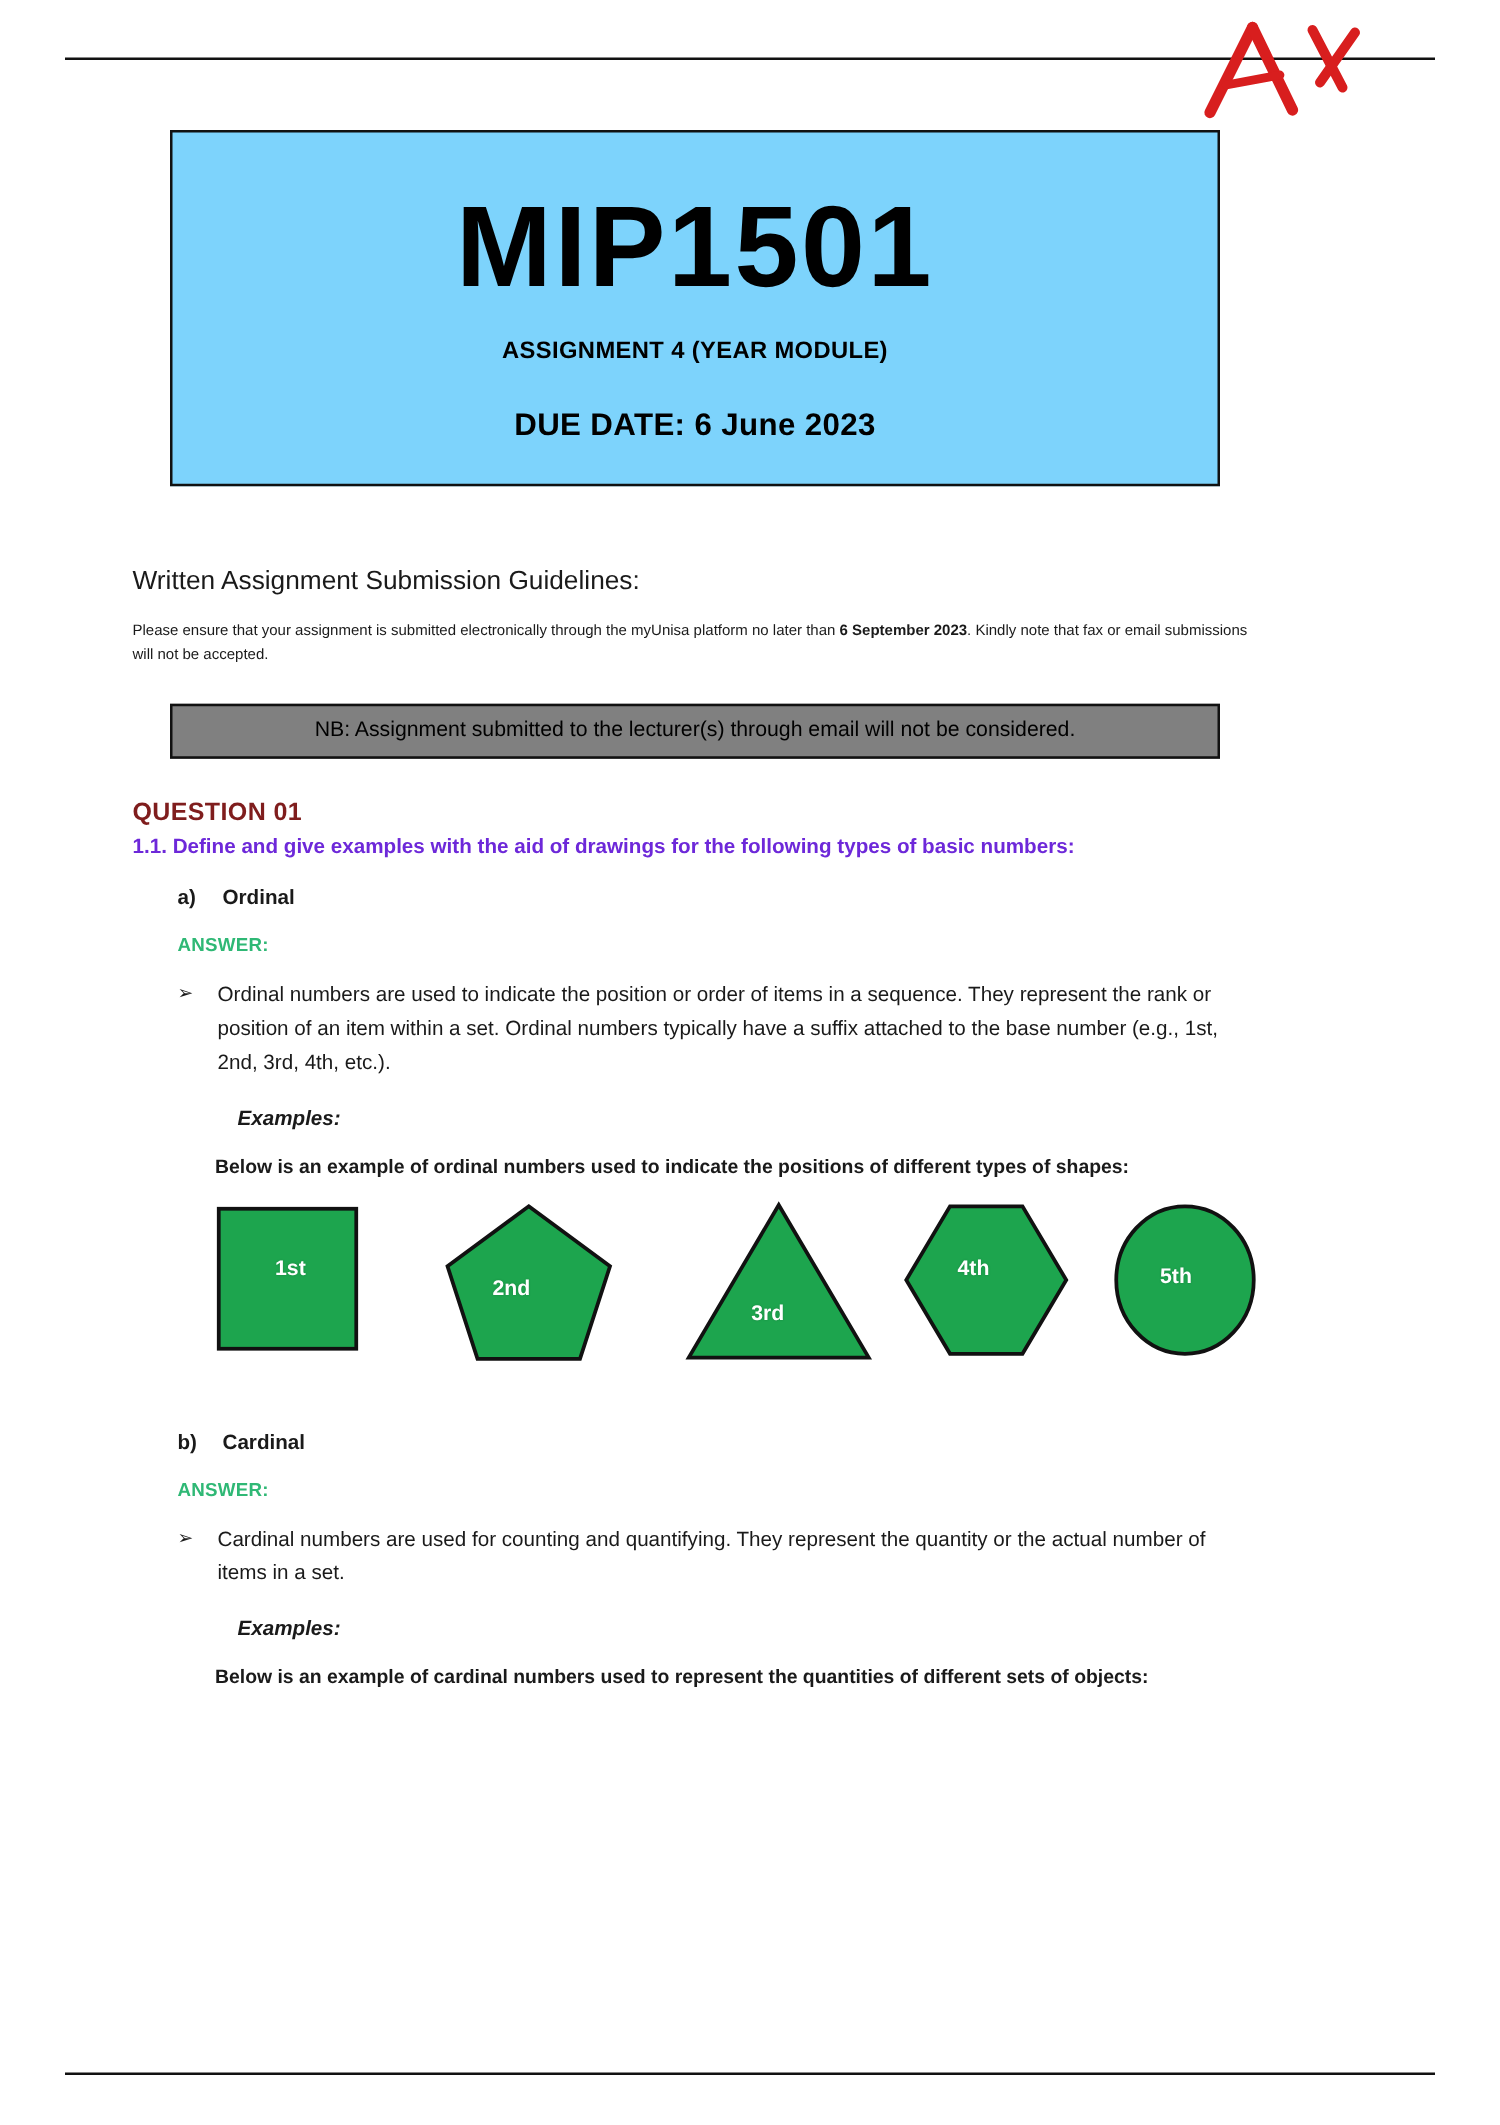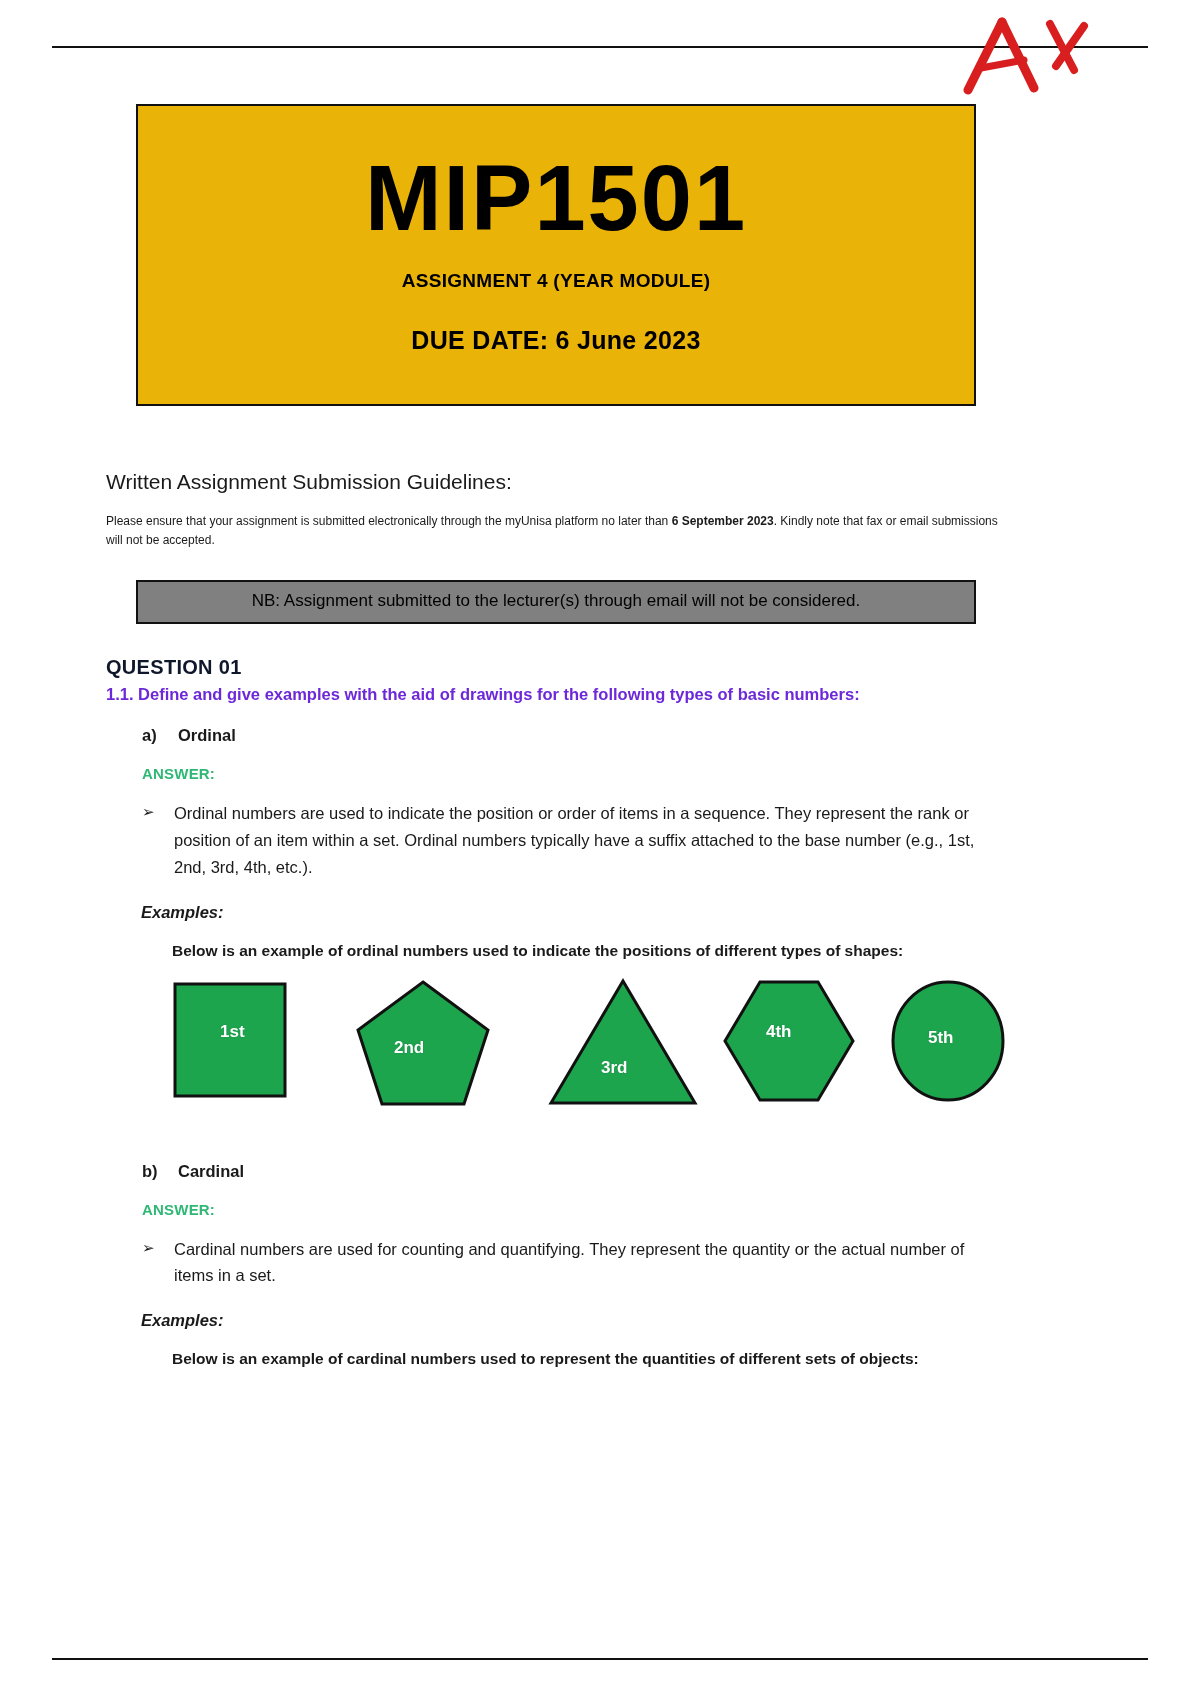--- a/index.html
+++ b/index.html
@@ -56,25 +56,25 @@
     left: 106px;
     top: 0;
     width: 892px;
   }
 
   
   .title-banner {
     margin-top: 104px;
     margin-left: 30px;
     width: 840px;
-    background: #eab308;
+    background: #7dd3fc;
     border: 2px solid #111;
     box-sizing: border-box;
     text-align: center;
-    padding: 46px 10px 49px 10px;
+    padding: 46px 10px 32px 10px;
   }
   .module-code {
     font-size: 92px;
     font-weight: 700;
     letter-spacing: 2px;
     line-height: 1.0;
     color: #000;
     margin: 0 0 26px 0;
   }
   .assignment-line {
@@ -121,21 +121,21 @@
     font-size: 17px;
     color: #000000;
   }
 
   
   .question-heading {
     margin-top: 32px;
     font-size: 20px;
     font-weight: 700;
     letter-spacing: 0.3px;
-    color: #0f172a;
+    color: #7f1d1d;
   }
   .question-prompt {
     margin-top: 6px;
     font-size: 16.5px;
     font-weight: 700;
     color: #6d28d9;
   }
 
   .sub-item {
     margin-top: 22px;
@@ -169,21 +169,21 @@
   .bullet-row .arrow {
     flex: 0 0 16px;
     font-size: 15px;
     line-height: 1.62;
     color: #1a1a1a;
   }
   .bullet-row .bullet-text { flex: 1 1 auto; }
 
   .examples-label {
     margin-top: 22px;
-    margin-left: 35px;
+    margin-left: 84px;
     font-size: 16.5px;
     font-weight: 700;
     font-style: italic;
     color: #1a1a1a;
   }
   .examples-caption {
     margin-top: 20px;
     margin-left: 66px;
     font-size: 15.5px;
     font-weight: 700;

